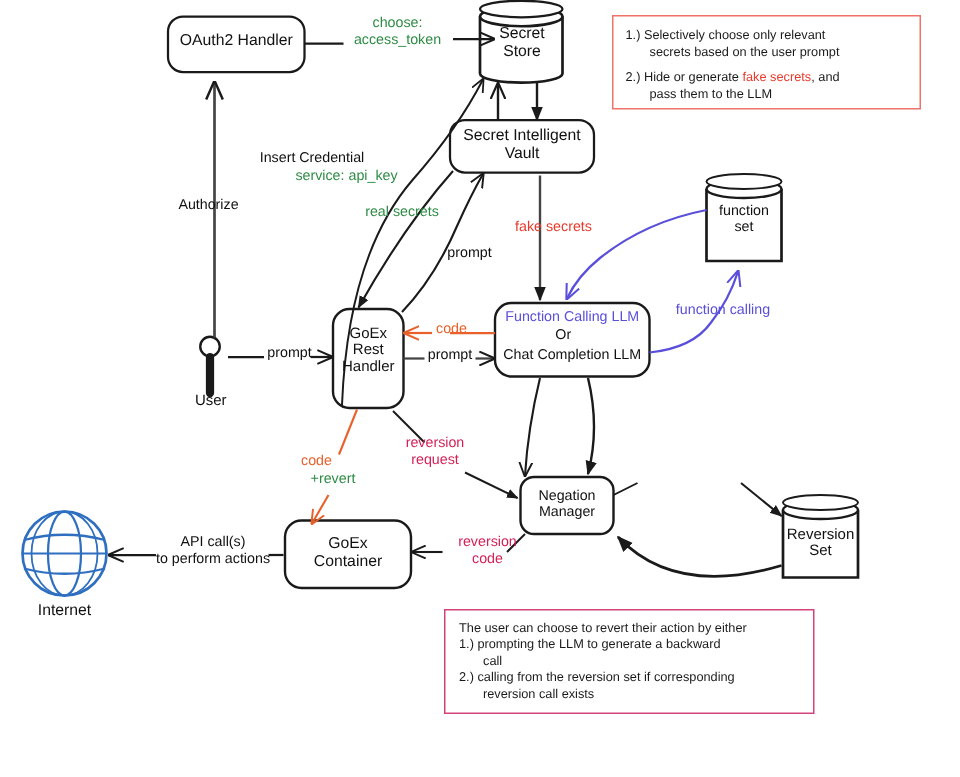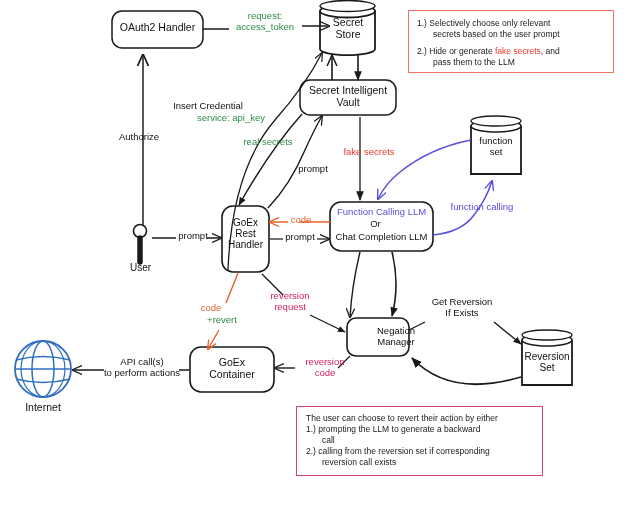--- a/index.html
+++ b/index.html
@@ -206,29 +206,29 @@
 
   <div class="node-label purple" style="left:330px; top:207px; width:103px; font-size:9.5px;">Function Calling LLM</div>
   <div class="node-label black" style="left:330px; top:219px; width:91px; font-size:9.5px;">Or</div>
   <div class="node-label black" style="left:330px; top:232px; width:103px; font-size:9.5px;">Chat Completion LLM</div>
 
   <div class="node-label black" style="left:118px; top:262px; width:45px; font-size:10px;">User</div>
 
   <div class="node-label black" style="left:190px; top:357px; width:84px; font-size:10.5px;">GoEx
 Container</div>
 
-  <div class="node-label black" style="left:347px; top:326px; width:62px; font-size:9.5px;padding-left:18px;">Negation
+  <div class="node-label black" style="left:347px; top:326px; width:62px; font-size:9.5px;">Negation
 Manager</div>
 
   <div class="node-label black" style="left:522px; top:351px; width:50px; font-size:10px;">Reversion
 Set</div>
 
   <div class="node-label black" style="left:10px; top:402px; width:66px; font-size:10.5px;">Internet</div>
 
-  <div class="edge-label green" style="left:222px; top:11px; width:86px; font-size:9.5px;">request:
+  <div class="edge-label green" style="left:222px; top:11px; width:86px; font-size:9.5px;">choose:
 access_token</div>
 
   <div class="edge-label black" style="left:160px; top:101px; width:96px; font-size:9.5px;">Insert Credential</div>
 
   <div class="edge-label green" style="left:185px; top:113px; width:92px; font-size:9.5px;">service: api_key</div>
 
   <div class="edge-label black" style="left:108px; top:132px; width:62px; font-size:9.5px;">Authorize</div>
 
   <div class="edge-label green" style="left:232px; top:137px; width:72px; font-size:9.5px;">real secrets</div>
 
@@ -246,22 +246,20 @@
 
   <div class="edge-label orange" style="left:190px; top:303px; width:42px; font-size:9.5px;">code</div>
   <div class="edge-label green" style="left:194px; top:315px; width:56px; font-size:9.5px;">+revert</div>
 
   <div class="edge-label magenta" style="left:254px; top:291px; width:72px; font-size:9.5px;">reversion
 request</div>
 
   <div class="edge-label magenta" style="left:290px; top:357px; width:70px; font-size:9.5px;">reversion
 code</div>
 
-  <div class="edge-label black" style="left:413px; top:297px; width:98px; font-size:9.5px;">Get Reversion
-If Exists</div>
 
   <div class="edge-label black" style="left:92px; top:357px; width:100px; font-size:9.5px;">API call(s)
 to perform actions</div>
 
   <div class="note-box note-red" style="left:408px; top:10px; width:206px; height:63px; padding:7px 8px;">
     <div class="note-line" style="font-size:8.5px;">
       <span>1.)</span>
       <span>Selectively choose only relevant</span>
       <div class="indent">secrets based on the user prompt</div>
     </div>

